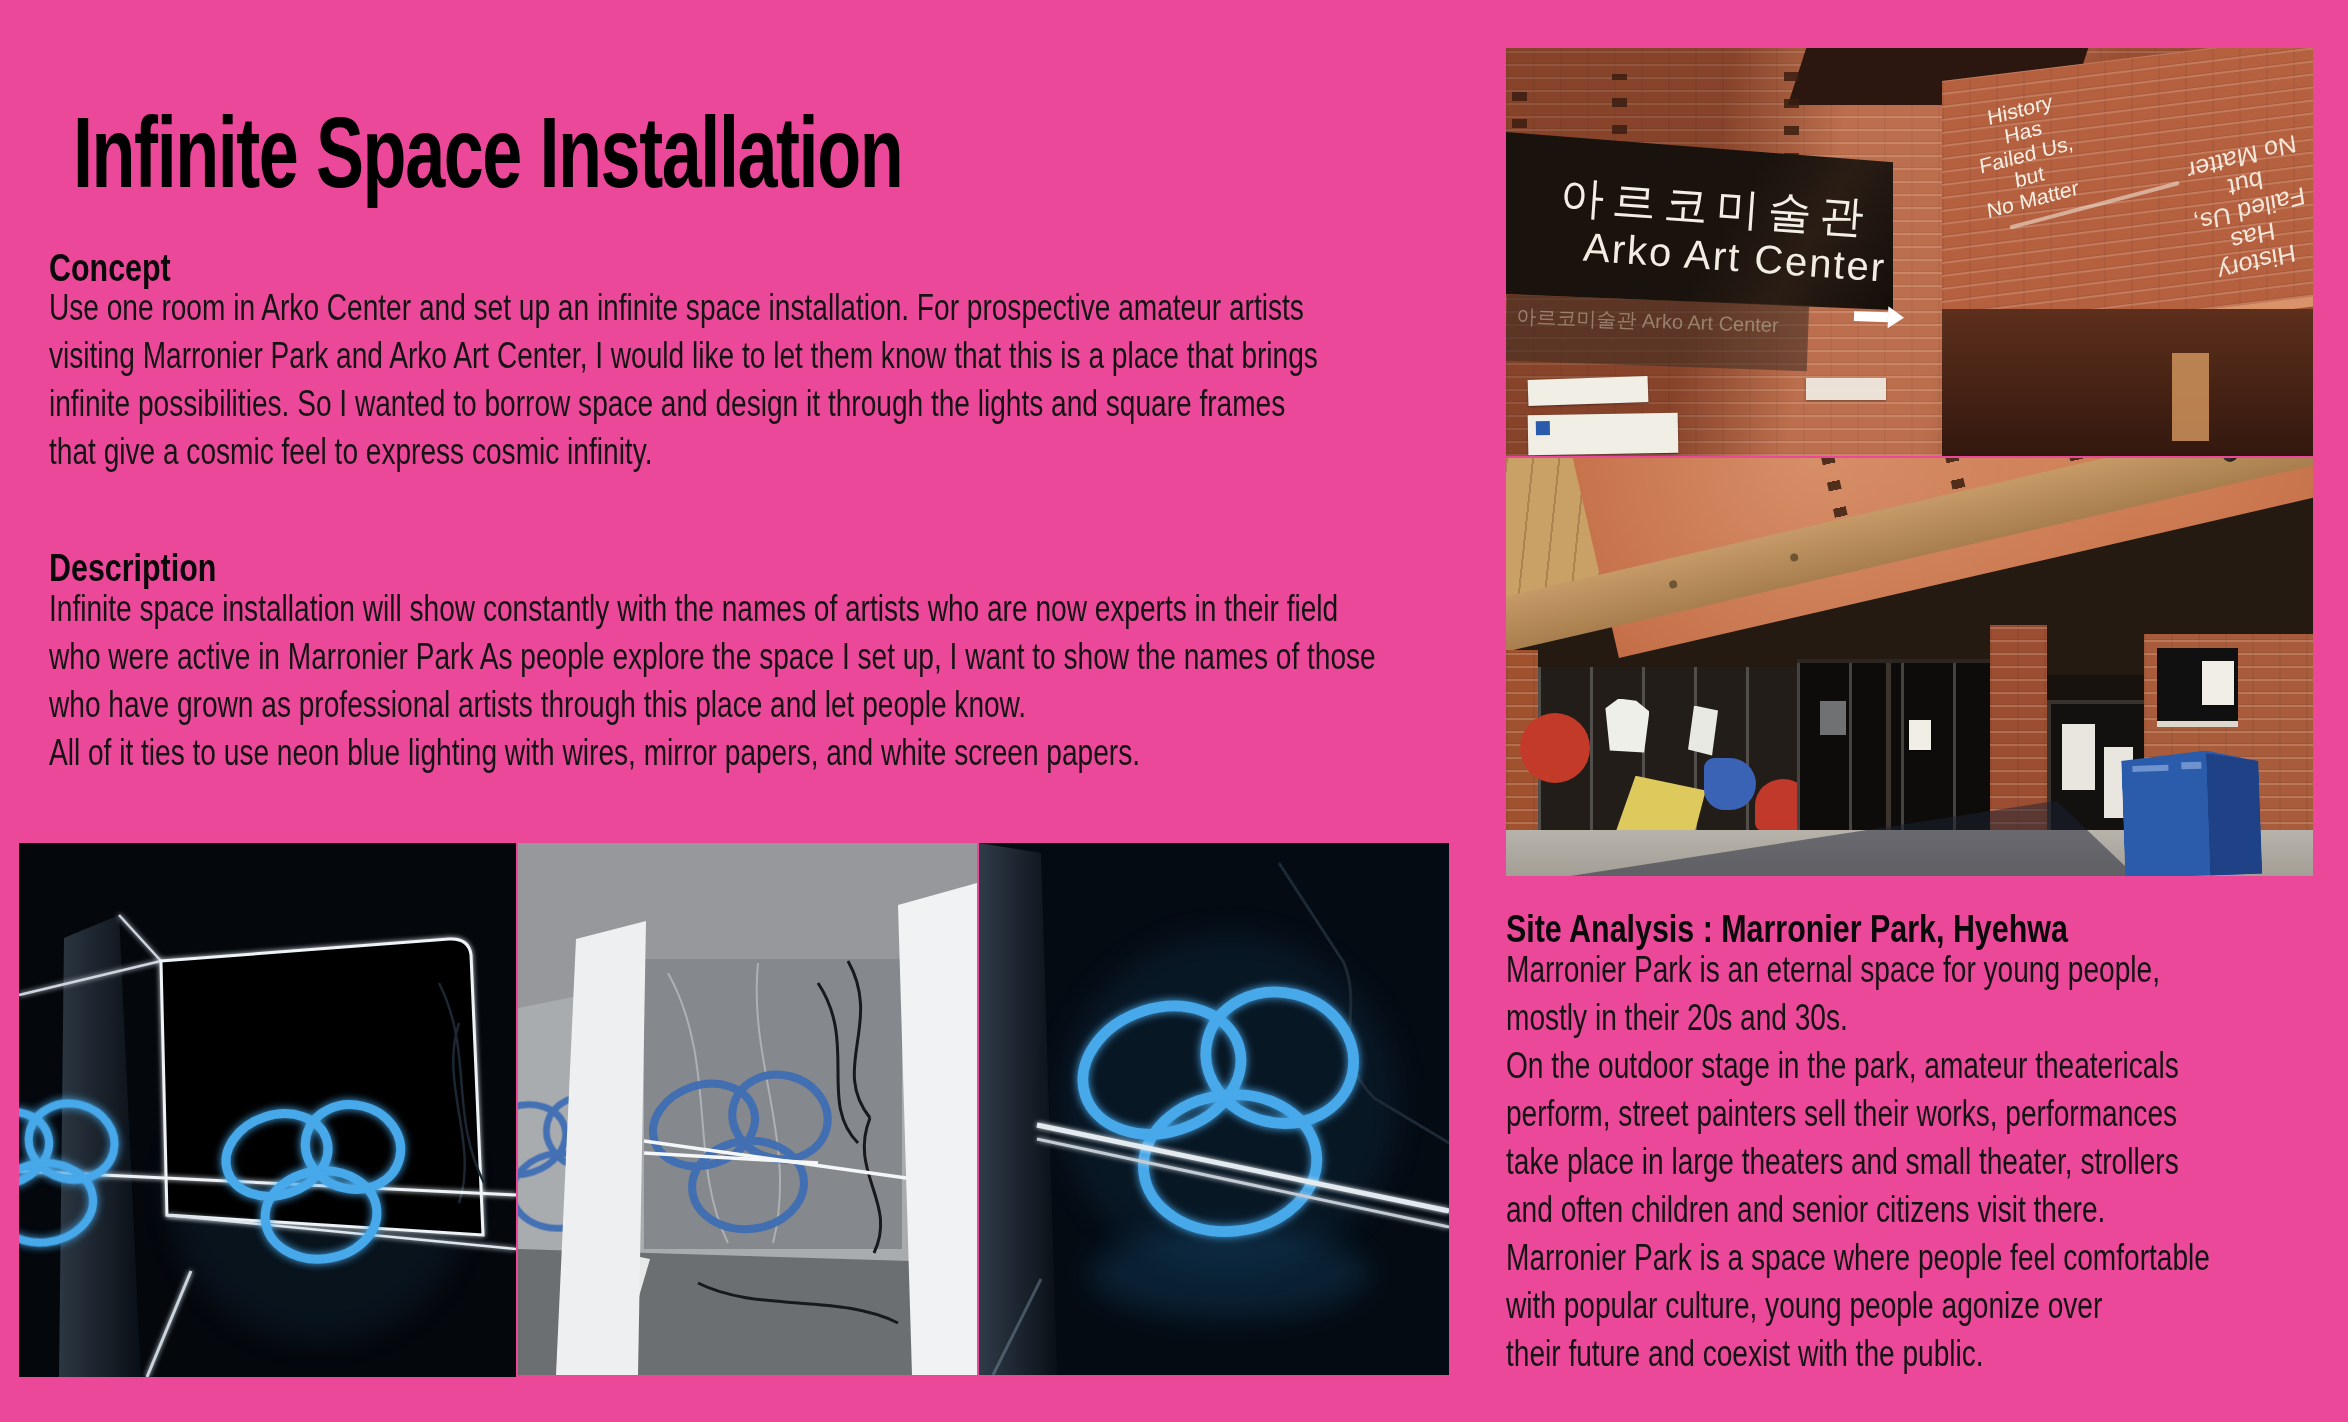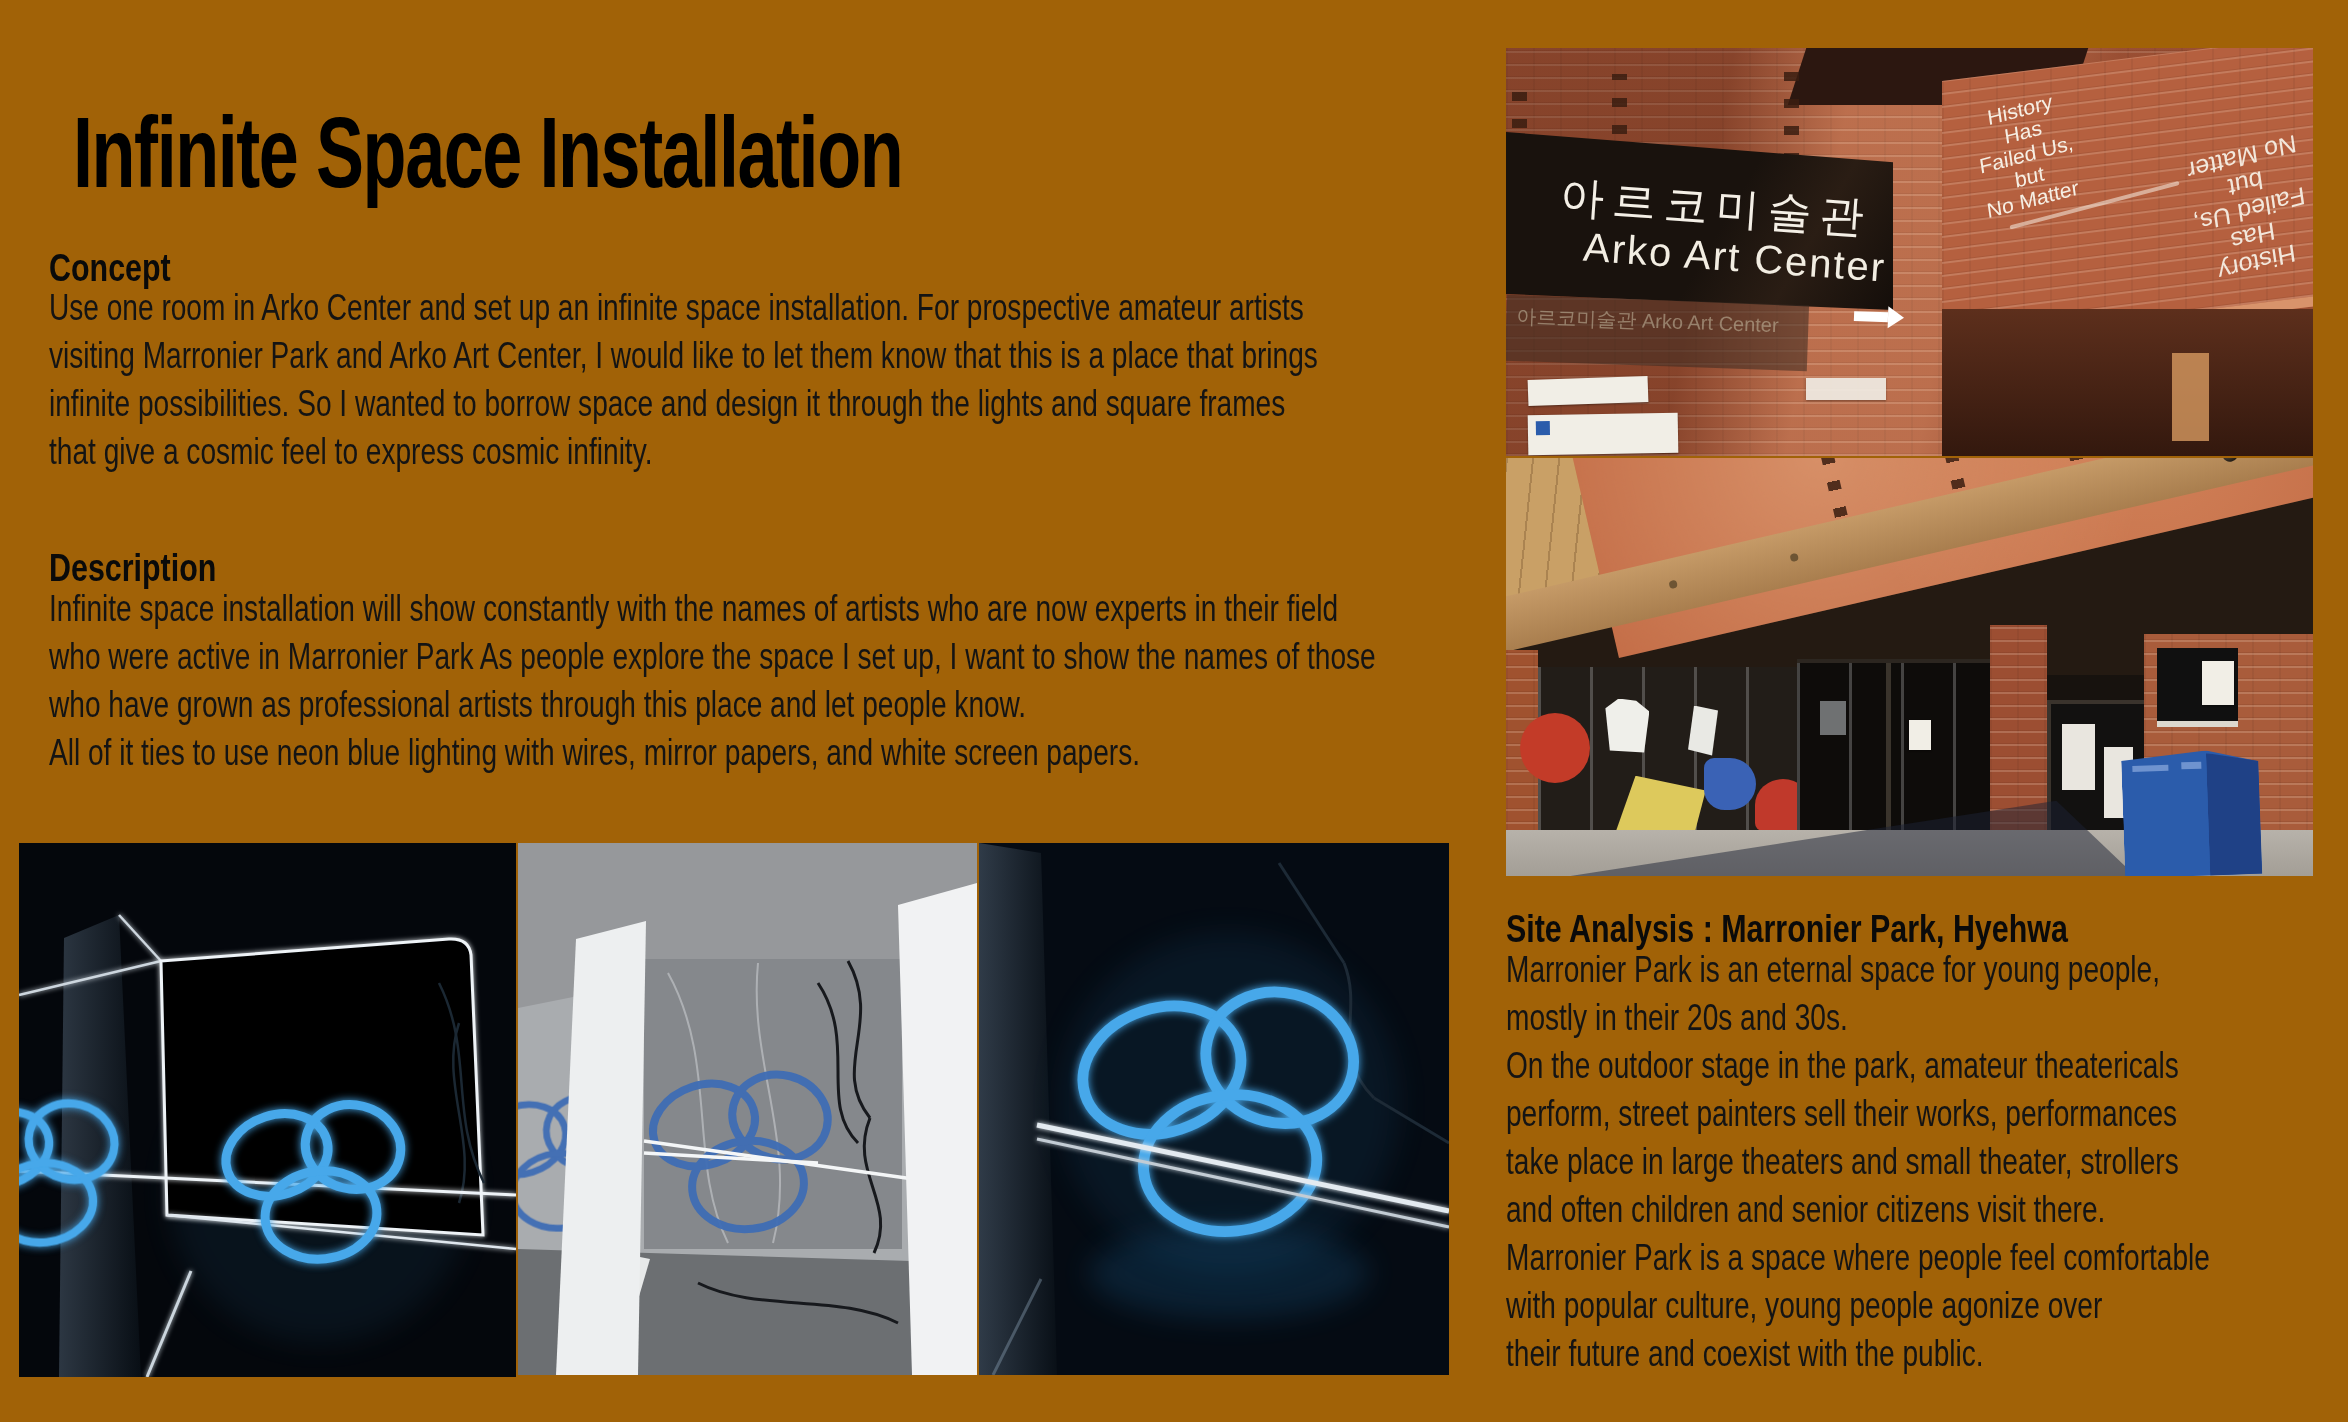--- a/index.html
+++ b/index.html
@@ -1,16 +1,16 @@
 <!DOCTYPE html>
 <html><head>
 <meta charset="utf-8">
 <style>
   html,body{margin:0;padding:0;background:#ffffff;}
-  #slide{position:relative;width:2348px;height:1422px;background:#a16207;overflow:hidden;
+  #slide{position:relative;width:2348px;height:1422px;background:#ec4899;overflow:hidden;
          font-family:"Liberation Sans",sans-serif;color:#111;}
   .abs{position:absolute;}
   
   .title{font-weight:700;font-size:100px;line-height:106px;letter-spacing:-2px;color:#000;
          transform:scaleX(.72);transform-origin:0 0;white-space:nowrap;}
   .h{font-weight:700;font-size:39px;line-height:44px;color:#0a0a0a;
      transform:scaleX(.78);transform-origin:0 0;white-space:nowrap;}
   .b{font-weight:400;font-size:36px;line-height:48px;color:#141414;
      transform:scaleX(.78);transform-origin:0 0;white-space:pre-line;width:1900px;}
   

